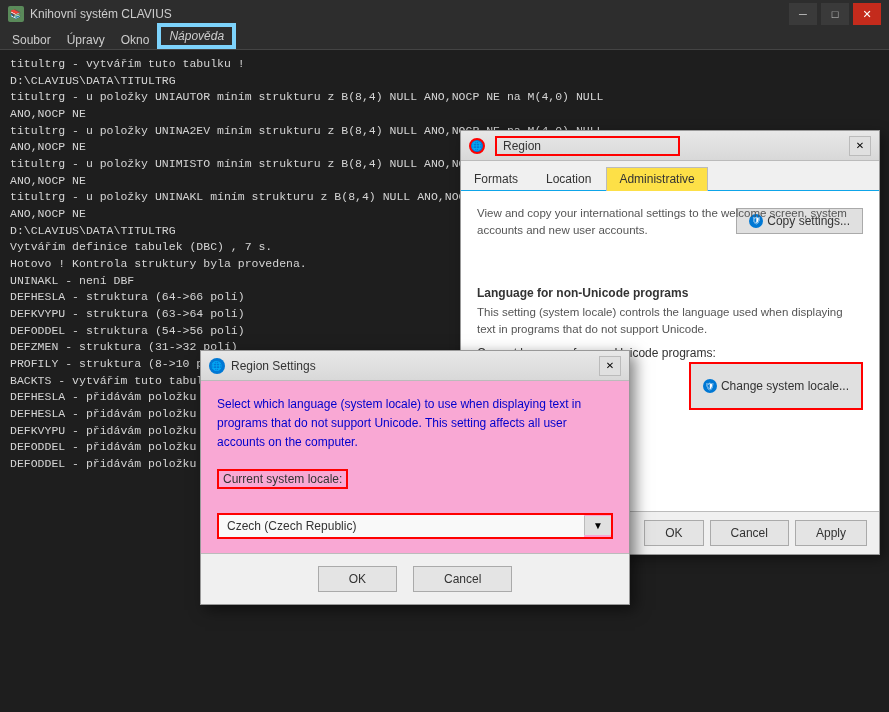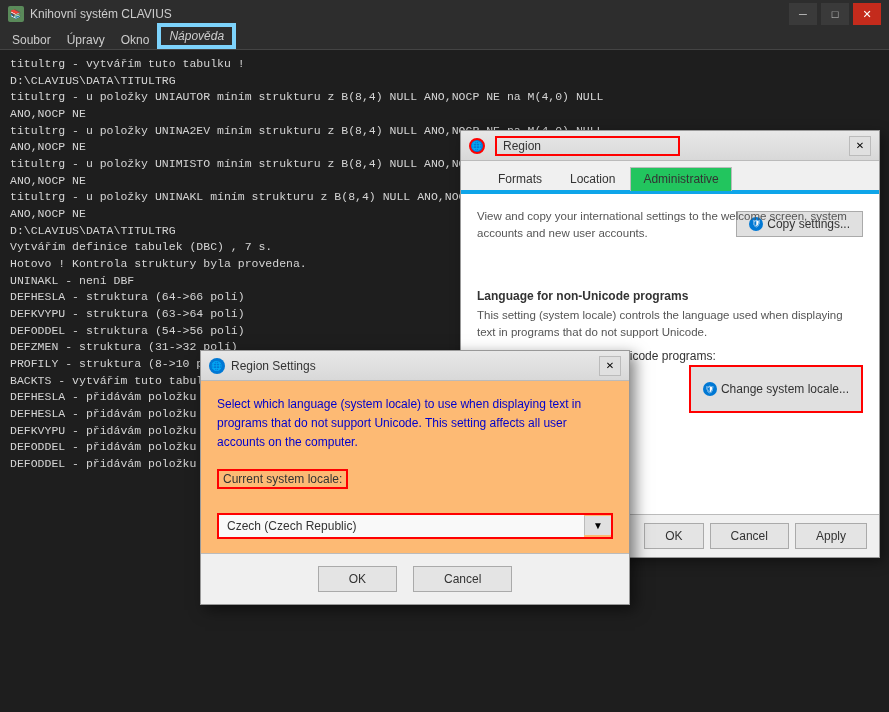--- a/index.html
+++ b/index.html
@@ -117,35 +117,35 @@
       border: 1px solid #bbb;
       cursor: pointer;
       display: flex; align-items: center; justify-content: center;
       font-size: 10px;
     }
 
     
     .tabs {
       display: flex;
       background: #f0f0f0;
-      border-bottom: 4px solid #0ea5e9;
-      padding: 0 24px;
+      border-bottom: 1px solid #0ea5e9;
+      padding: 0 0;
       padding-top: 6px;
     }
     .tab {
       padding: 4px 12px;
       font-size: 12px;
       cursor: pointer;
       border: 1px solid transparent;
       border-bottom: none;
       color: #333;
       margin-right: 2px;
     }
     .tab.active {
-      background: #22c55e;
+      background: #fde047;
       border-color: #bbb;
       border-bottom-color: white;
       margin-bottom: -1px;
       z-index: 1;
     }
 
     
     .dialog-content {
       background: white;
       padding: 14px 16px;
@@ -240,21 +240,21 @@
     }
     .rs-title-icon {
       width: 16px; height: 16px;
       margin-right: 6px;
       background: #0078d4;
       border-radius: 50%;
       display: inline-flex; align-items: center; justify-content: center;
       color: white; font-size: 9px; font-weight: bold;
     }
     .rs-content {
-      background: #fdba74;
+      background: #f9a8d4;
       padding: 14px 16px;
     }
     .rs-desc {
       font-size: 12px;
       color: #333;
       line-height: 1.6;
       margin-bottom: 16px;
     }
     .rs-desc span { color: #0000cc; }
     .rs-locale-label {

